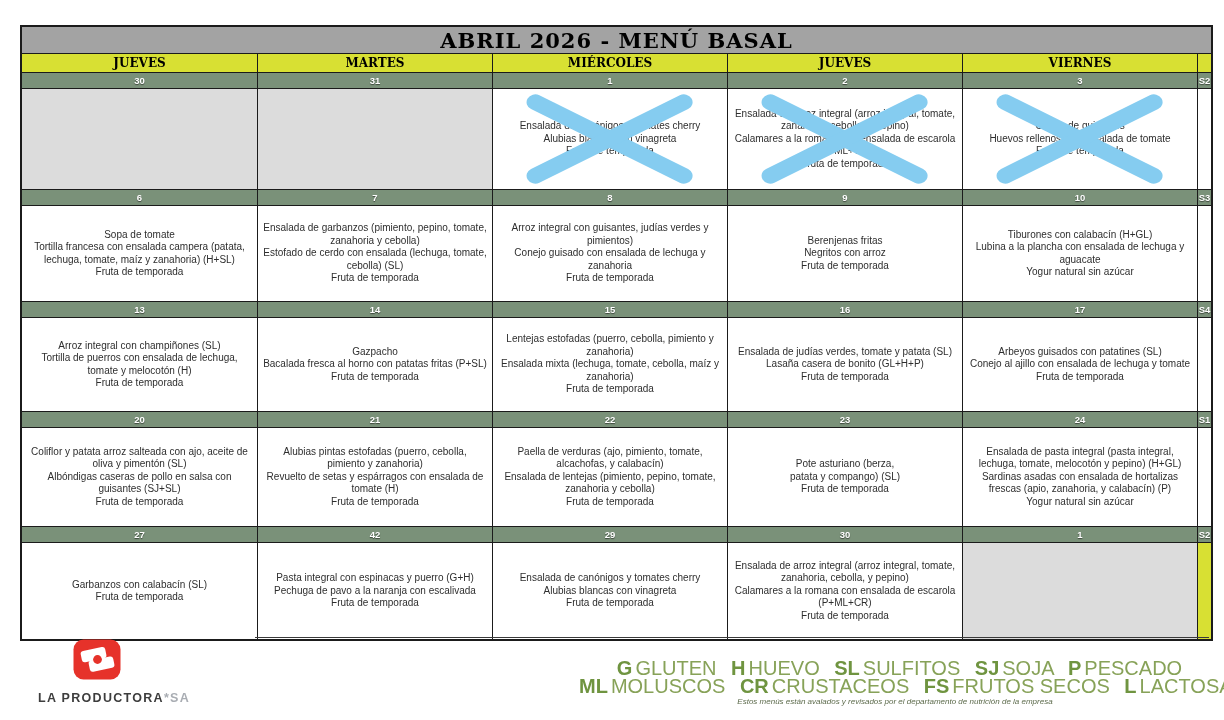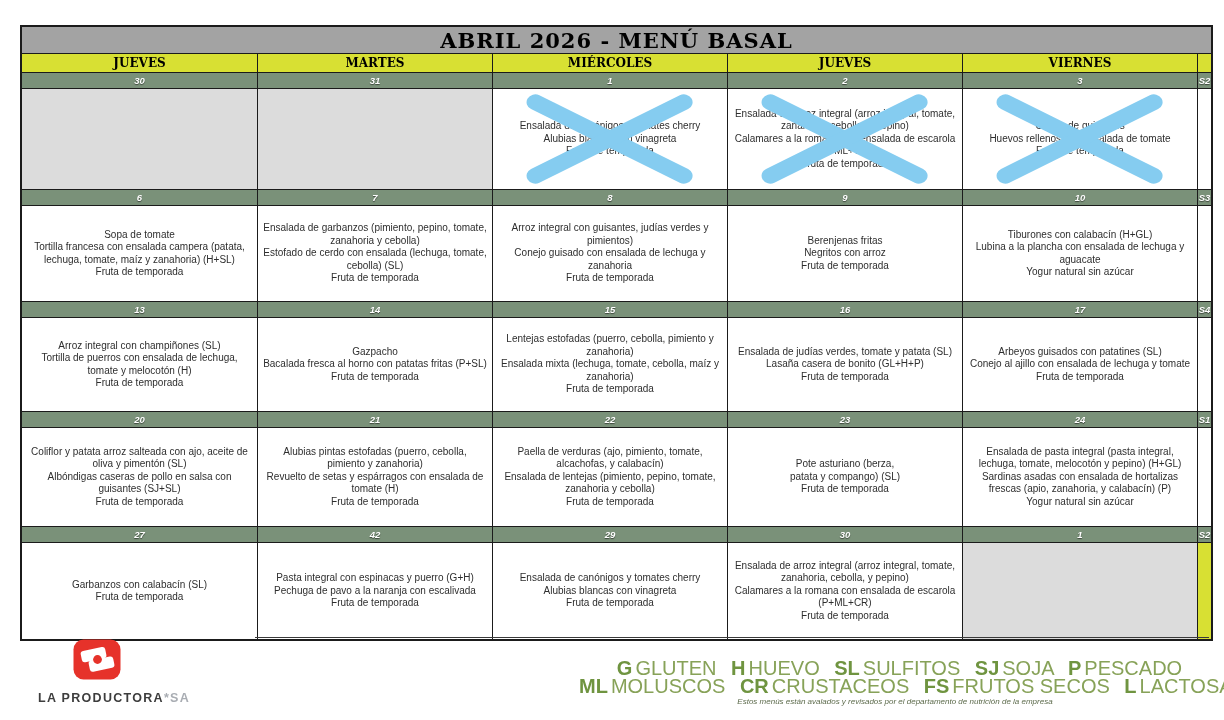--- a/index.html
+++ b/index.html
@@ -7,21 +7,21 @@
        font-family:"Liberation Sans",sans-serif;color:#2e2e2e;}
   .cal{position:absolute;left:20px;top:25px;width:1189px;border:2px solid #1b1b1b;background:#a3a3a3;}
   .trow{height:26px;display:flex;align-items:center;justify-content:center;
         font-family:"DejaVu Serif",serif;font-weight:bold;font-size:21px;letter-spacing:1px;color:#000;}
   .grid{display:grid;grid-template-columns:repeat(5,1fr) 14px;border-top:1px solid #1b1b1b;}
   .grid>div{border-left:1px solid #1b1b1b;}
   .grid>div:first-child{border-left:none;}
   .hrow{height:18px;}
   .hcell{background:#d8e033;display:flex;align-items:center;justify-content:center;
          font-family:"DejaVu Serif",serif;font-weight:bold;font-size:12px;color:#000;}
-  .drow{height:15px;font-style:italic;}
+  .drow{height:15px;}
   .dcell{background:#7a9179;color:#fff;font-weight:bold;font-size:9.5px;
          display:flex;align-items:center;justify-content:center;text-shadow:0 1px 1px rgba(0,0,0,.5);}
   .crow>div{position:relative;display:flex;align-items:center;justify-content:center;text-align:center;background:#fff;}
   .r0{height:100px}.r1{height:95px}.r2{height:93px}.r3{height:98px}.r4{height:96px}
   .cell.gray{background:#dcdcdc;}
   .cell.yellow{background:#d8e033;}
   .lines{font-size:10px;line-height:12.5px;padding:2px 5px;}
   .lines .line{margin:0;}
   .xmark{position:absolute;left:13%;top:4%;width:74%;height:92%;pointer-events:none;}
   

